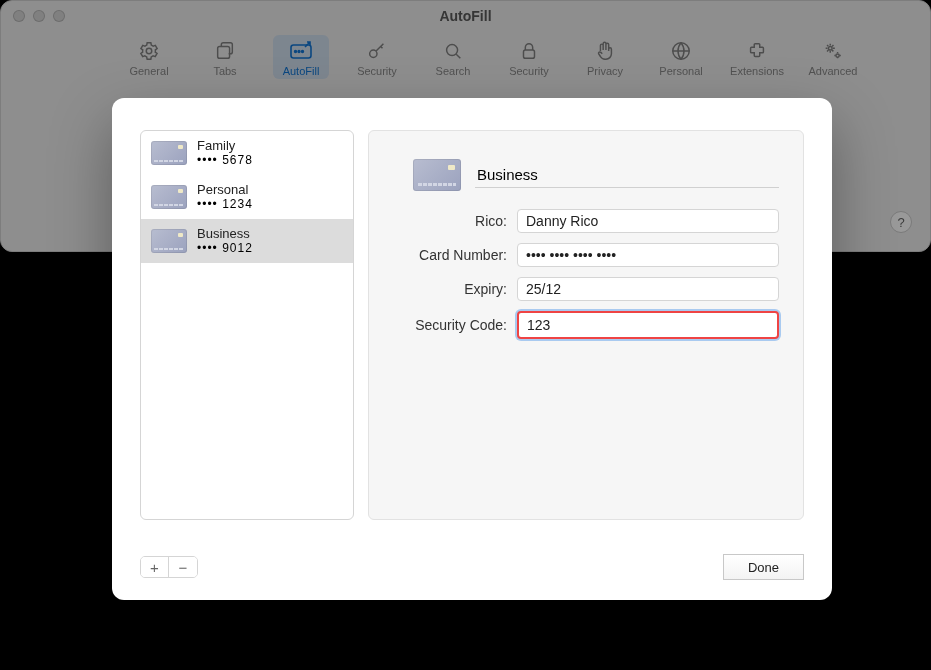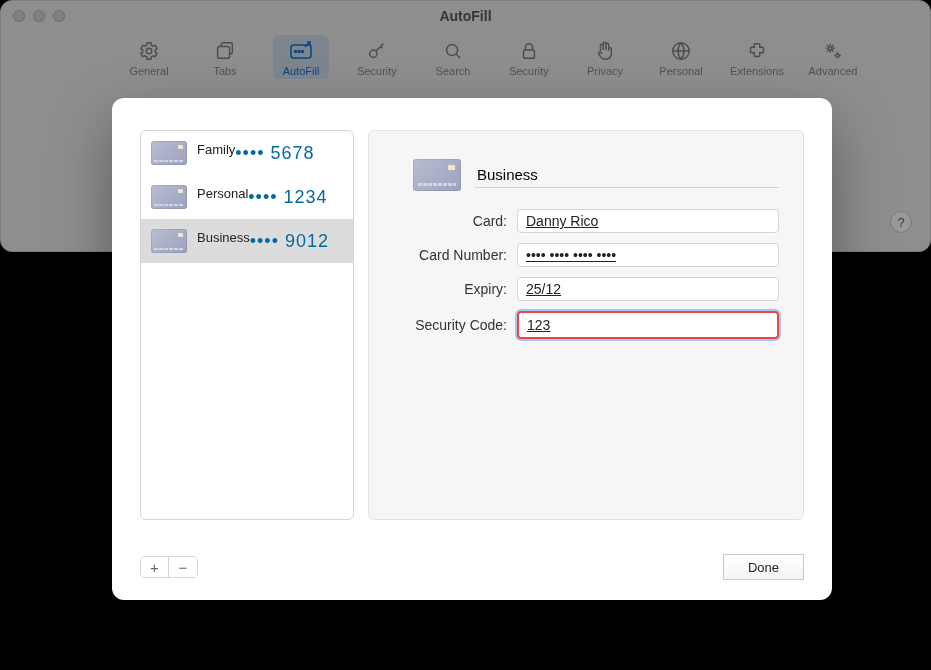--- a/index.html
+++ b/index.html
@@ -38,41 +38,41 @@
     overflow:hidden;
   }
   .card-row { display:flex; align-items:center; gap:10px; padding:6px 10px; height:44px;}
   .card-row.selected { background:#dcdcdc; }
   .card-icon {
     width:36px; height:24px; border-radius:3px; background:linear-gradient(135deg,#b8bdd0,#9ba2be);
     position:relative; flex-shrink:0; box-shadow: 0 0 0 1px rgba(0,0,0,0.08) inset;
   }
   .card-icon::after { content:""; position:absolute; top:4px; right:4px; width:5px; height:4px; background:#efe9c7; border-radius:1px;}
   .card-icon::before { content:""; position:absolute; bottom:3px; left:3px; right:3px; height:2px; background:repeating-linear-gradient(90deg,#d2d6e4 0 4px, transparent 4px 5px);}
-  .card-text { display:flex; line-height:1.15;}
+  .card-text { display:flex; flex-direction:column; line-height:1.15;}
   .card-name { font-size:13px; color:#222;}
-  .card-num { font-size:18px; color:#0369a1; letter-spacing:1px;}
+  .card-num { font-size:12px; color:#000000; letter-spacing:1px;}
 
   .detail-pane {
     flex:1; background:#f6f6f6; border:1px solid #e2e2e2; border-radius:6px;
     padding:28px 24px 20px;
   }
   .detail-header { display:flex; align-items:center; gap:14px; margin-bottom:18px; margin-left:20px;}
   .detail-header .card-icon { width:48px; height:32px;}
   .detail-header .card-icon::before { bottom:5px; left:5px; right:5px; height:3px;}
   .detail-header .card-icon::after { top:6px; right:6px; width:7px; height:5px;}
   .title-field {
     flex:1; border:none; border-bottom:1px solid #d0d0d0; background:transparent;
     font-size:15px; padding:4px 2px; outline:none;
   }
   .form-row { display:flex; align-items:center; margin-bottom:10px;}
   .form-label { width:124px; text-align:right; font-size:14px; color:#333; padding-right:10px;}
   .form-input {
     flex:1; height:24px; border:1px solid #d5d5d5; border-radius:4px; background:#fff;
-    font-size:14px; padding:2px 8px; outline:none; color:#222;text-decoration:underline;
+    font-size:14px; padding:2px 8px; outline:none; color:#222;
   }
   .form-input.focused { border:2px solid #ef4444; box-shadow:0 0 0 2px rgba(26,121,230,0.35); height:28px;}
 
   .list-controls {
     position:absolute; left:28px; bottom:22px; display:flex;
     border:1px solid #d5d5d5; border-radius:5px; overflow:hidden; height:22px;
   }
   .list-controls button {
     width:28px; border:none; background:#fff; color:#666; font-size:15px; line-height:1;
     display:flex; align-items:center; justify-content:center; padding:0;
@@ -220,21 +220,21 @@
           </div>
         </div>
       </div>
 
     <div class="detail-pane">
       <div class="detail-header">
         <div class="card-icon"></div>
         <input class="title-field" value="Business" style="">
       </div>
       <div class="form-row">
-        <div class="form-label">Card:</div>
+        <div class="form-label">Rico:</div>
         <input class="form-input" value="Danny Rico" style="">
       </div>
       <div class="form-row">
         <div class="form-label">Card Number:</div>
         <input class="form-input" value="•••• •••• •••• ••••" style="">
       </div>
       <div class="form-row">
         <div class="form-label">Expiry:</div>
         <input class="form-input" value="25/12" style="">
       </div>

